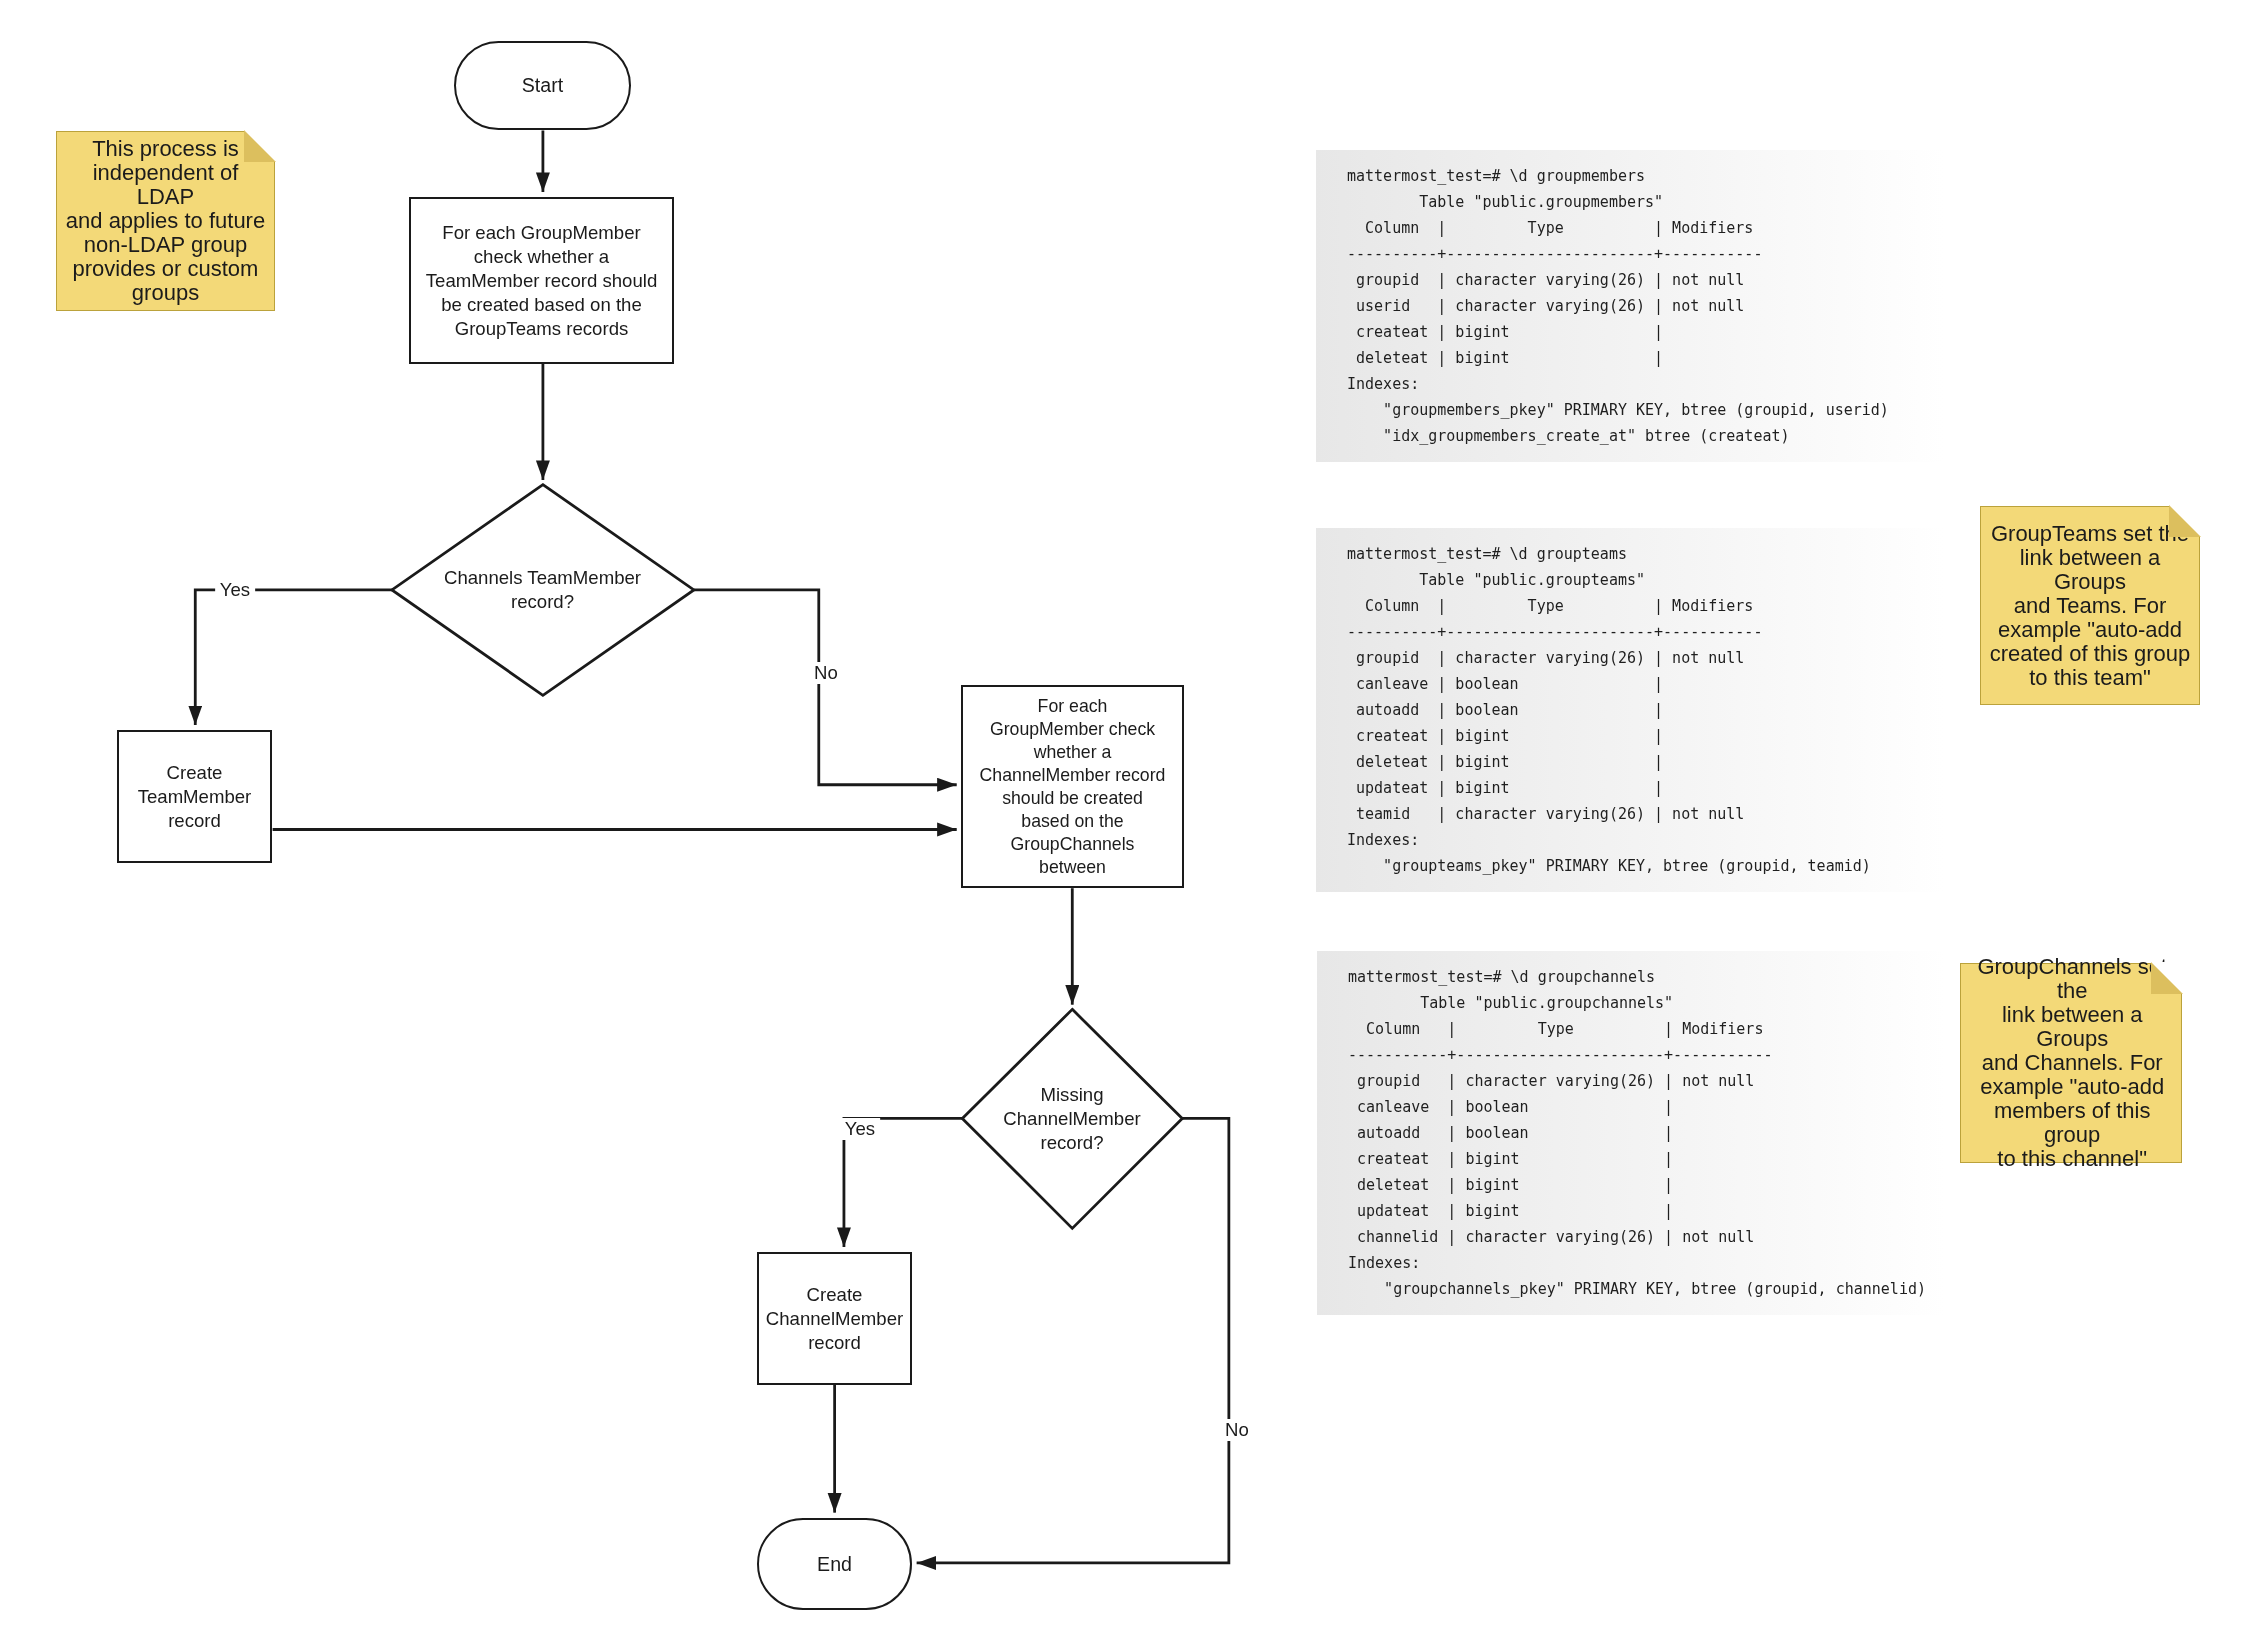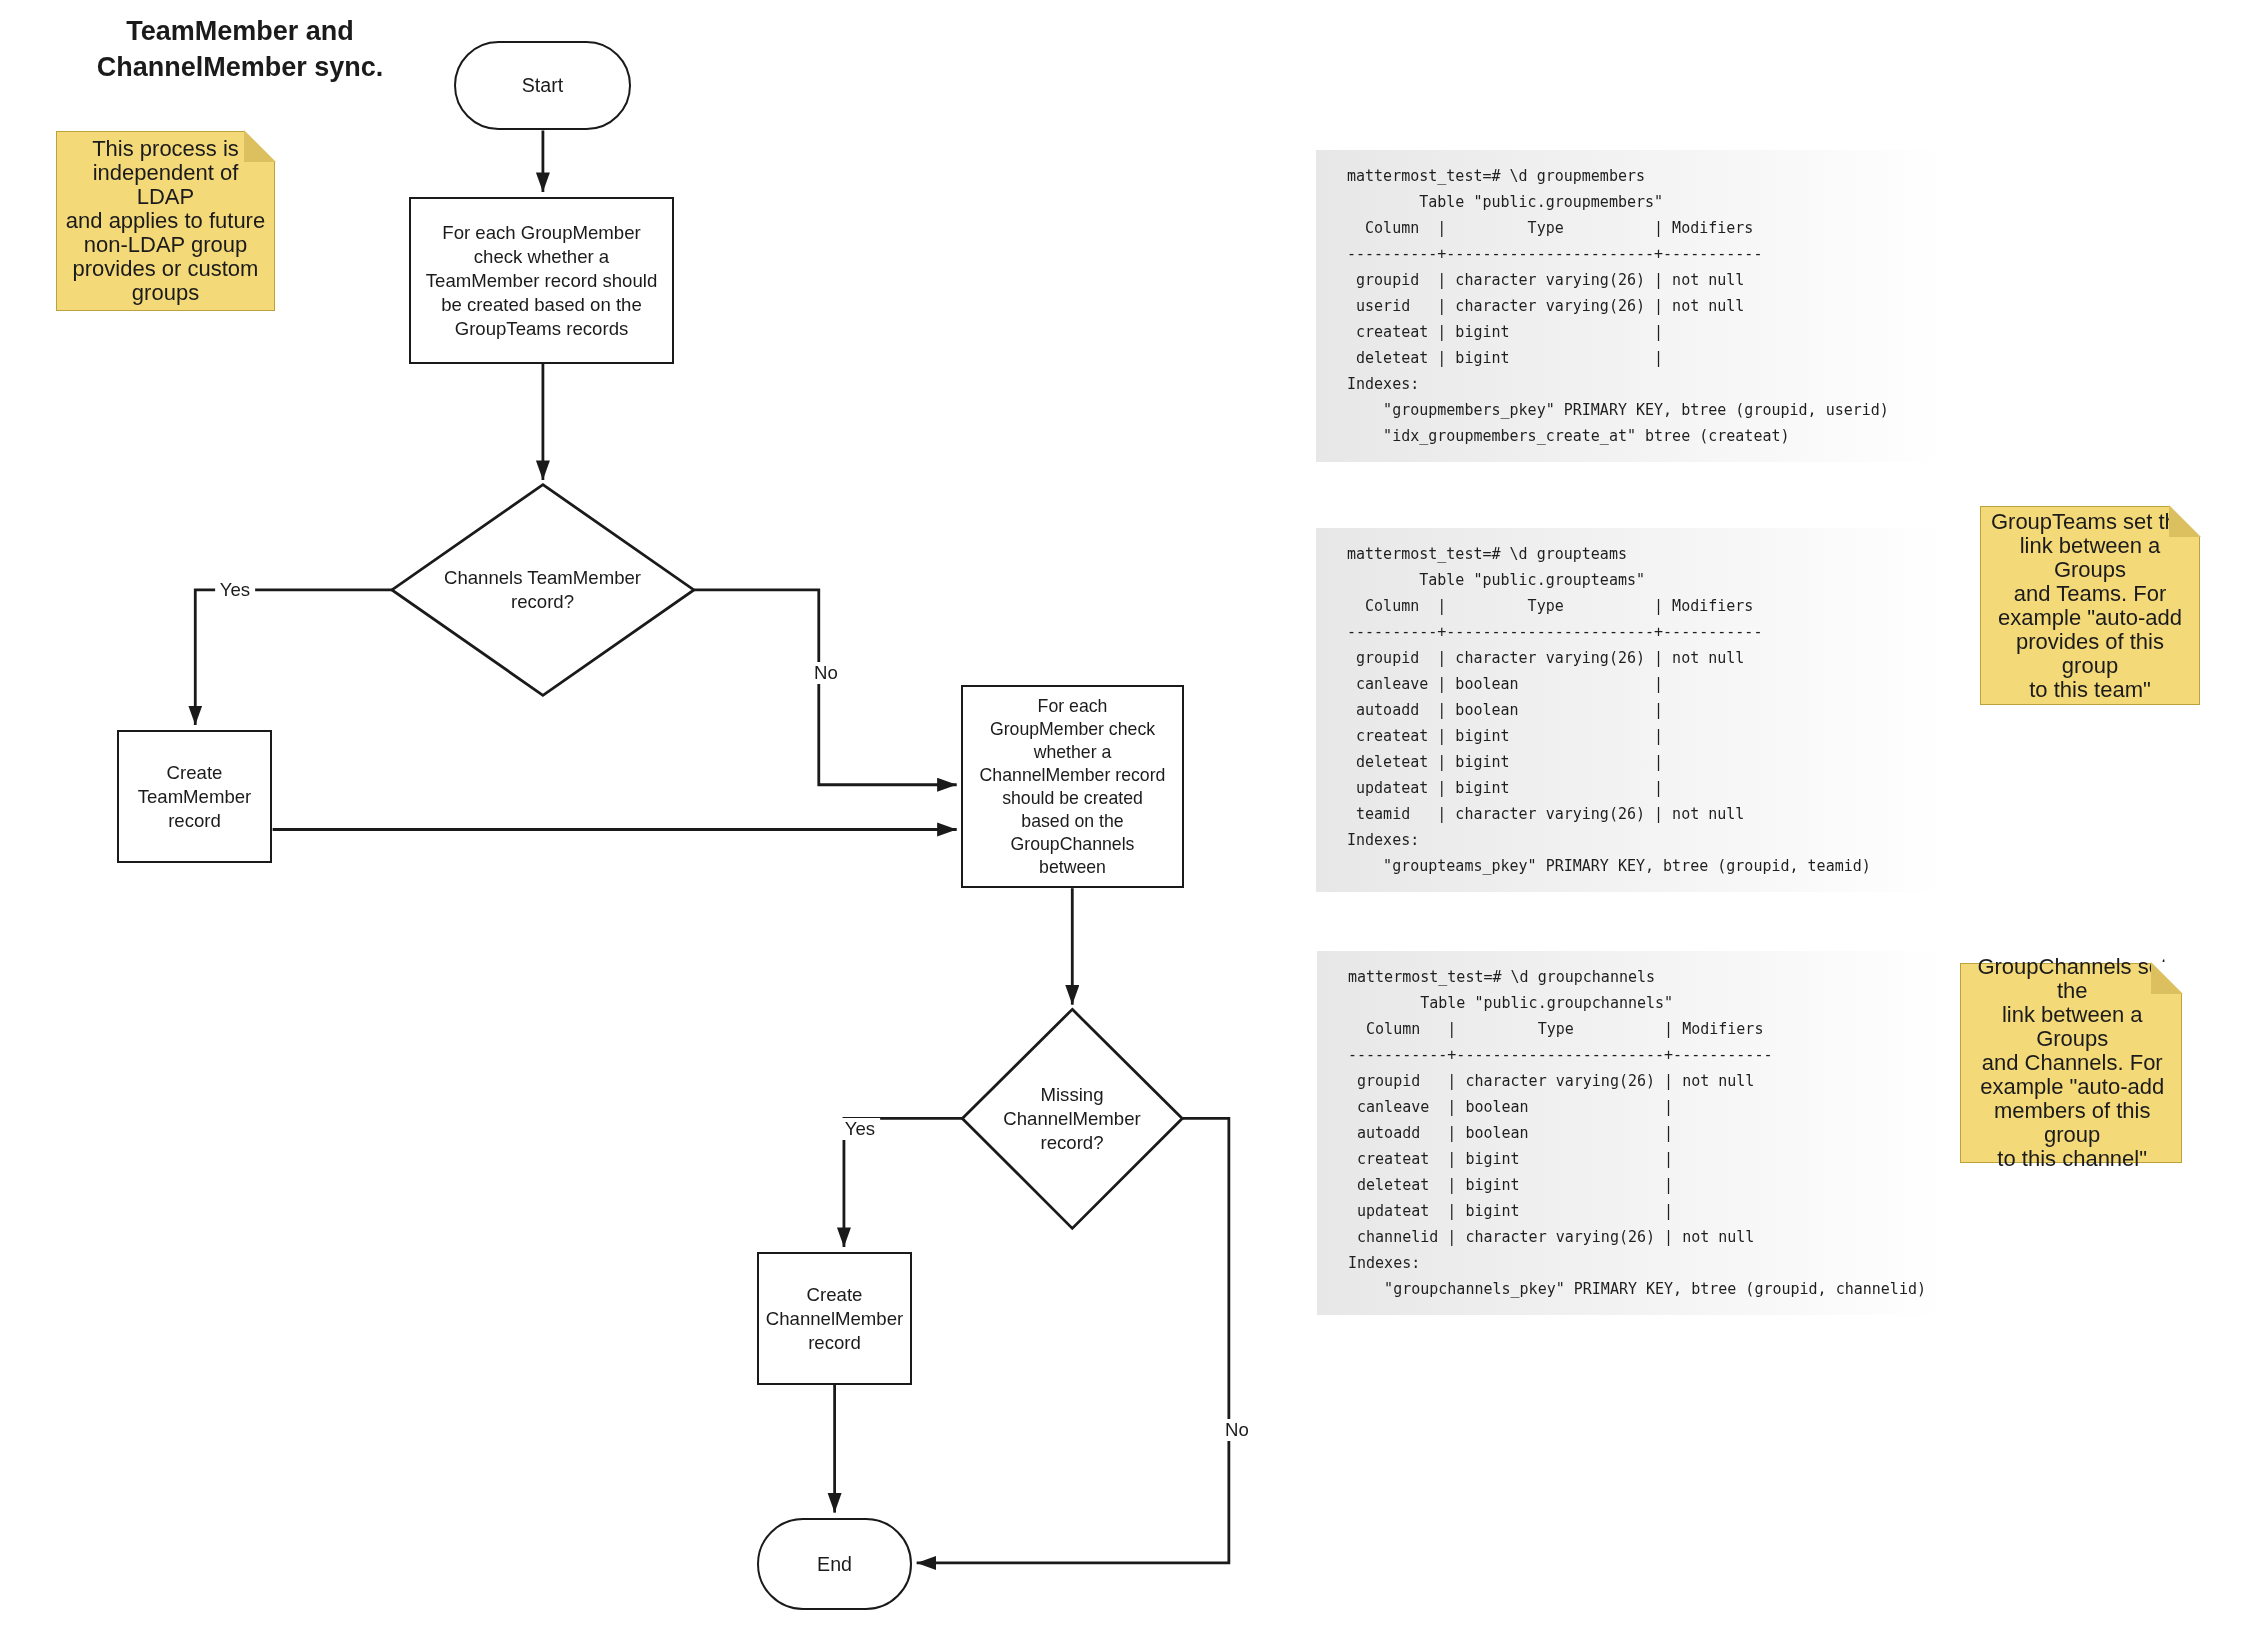--- a/index.html
+++ b/index.html
@@ -59,22 +59,20 @@
       <path d="M1032 1200 L905 1200 L905 1338" marker-end="url(#arrow)"></path>
       <path d="M895 1486 L895 1623" marker-end="url(#arrow)"></path>
       <path d="M1268 1200 L1318 1200 L1318 1677 L983 1677" marker-end="url(#arrow)"></path>
     </g>
     <g fill="#ffffff" stroke="#1a1a1a" stroke-width="3">
       <polygon points="582,520 744,633 582,746 420,633"></polygon>
       <polygon points="1150,1083 1268,1200 1150,1318 1032,1200"></polygon>
     </g>
   </svg>
 
-  <div class="title" style="left:79px; top:13px; width:322px; position:absolute;">TeamMember and
-ChannelMember sync.</div>
 
   <div class="note" style="left:56px; top:131px; width:219px; height:180px;">This process is
 independent of LDAP
 and applies to future
 non-LDAP group
 provides or custom
 groups</div>
 
   <div class="shape proc" style="left:409px; top:197px; width:265px; height:167px;">For each GroupMember
 check whether a
@@ -152,21 +150,21 @@
  deleteat  | bigint                |
  updateat  | bigint                |
  channelid | character varying(26) | not null
 Indexes:
     "groupchannels_pkey" PRIMARY KEY, btree (groupid, channelid)</pre>
 
   <div class="note" style="left:1980px; top:506px; width:220px; height:199px;">GroupTeams set the
 link between a Groups
 and Teams. For
 example "auto-add
-provides of this group
+created of this group
 to this team"</div>
 
   <div class="note" style="left:1960px; top:963px; width:222px; height:200px;padding-left:8px;">GroupChannels set the
 link between a Groups
 and Channels. For
 example "auto-add
 members of this group
 to this channel"</div>
 
 </div>

